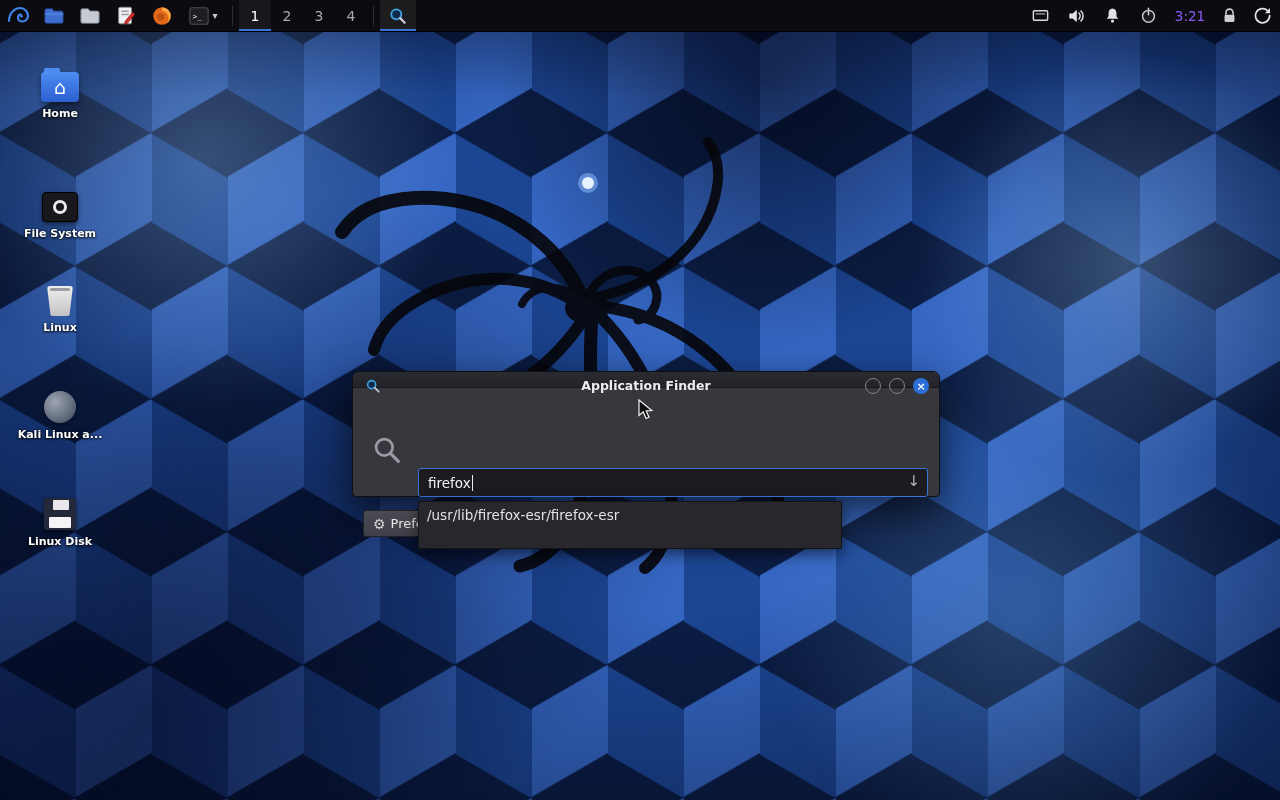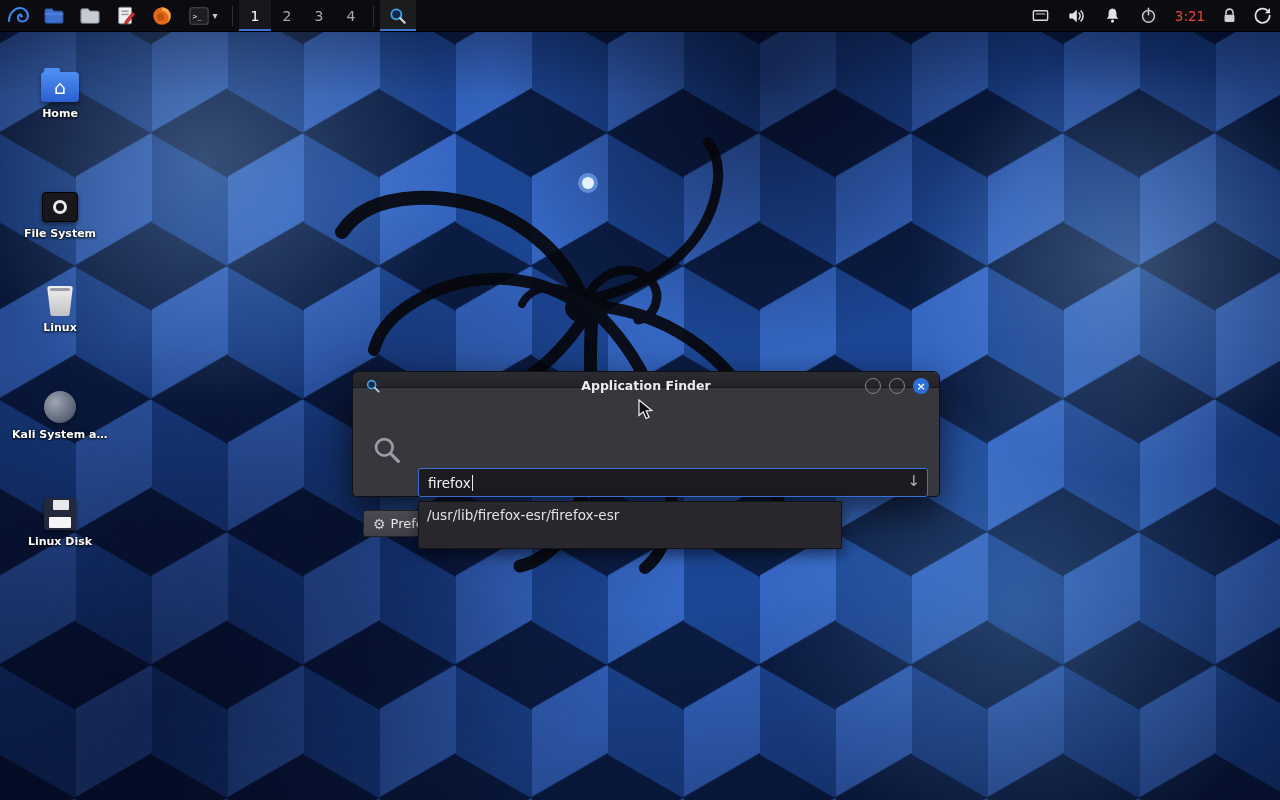--- a/index.html
+++ b/index.html
@@ -45,21 +45,21 @@
     height:100%; display:flex; align-items:center; justify-content:center;
     width:36px; cursor:default;
   }
   .p-item.narrow { width:30px; }
   .p-sep { width:1px; height:20px; background:#2e2e36; margin:0 6px; }
   .ws-btn { width:32px; height:100%; display:flex; align-items:center; justify-content:center;
             font-size:14px; color:#a9a9b0; }
   .ws-btn.active { color:#ffffff; background:rgba(255,255,255,0.05);
                    box-shadow:inset 0 -3px 0 -1px #3574d9; }
   .p-item.active-app { background:rgba(255,255,255,0.07); box-shadow:inset 0 -3px 0 -1px #3574d9; }
-  .clock { width:48px; text-align:center; font-size:13.5px; color:#ef4444; }
+  .clock { width:48px; text-align:center; font-size:13.5px; color:#8b5cf6; }
   .chevron { font-size:10px; color:#c9c9cf; margin-left:2px; }
 
   
   .desk-icons { position:absolute; left:12px; top:52px; width:96px; z-index:2; }
   .desk-cell { position:absolute; left:0; width:96px; text-align:center; }
   .desk-ico { height:44px; display:flex; align-items:flex-end; justify-content:center; margin-bottom:5px; }
   .desk-label {
     font-size:11px; color:#ffffff; text-shadow:0 1px 3px rgba(0,0,0,0.95), 0 0 2px rgba(0,0,0,0.8);
     white-space:nowrap; overflow:hidden; text-overflow:ellipsis;font-weight:bold;
   }
@@ -292,21 +292,21 @@
   <div class="desk-cell" style="top:220px">
     <div class="desk-ico">
         <div class="trash-bin"></div>
       </div>
     <div class="desk-label">Linux</div>
   </div>
   <div class="desk-cell" style="top:327px">
     <div class="desk-ico">
         <div class="kali-badge"></div>
       </div>
-    <div class="desk-label">Kali System a...</div>
+    <div class="desk-label">Kali Linux a...</div>
   </div>
   <div class="desk-cell" style="top:434px">
     <div class="desk-ico">
         <div class="floppy"></div>
       </div>
     <div class="desk-label">Linux Disk</div>
   </div>
 </div>
 
 <div class="finder-window">

